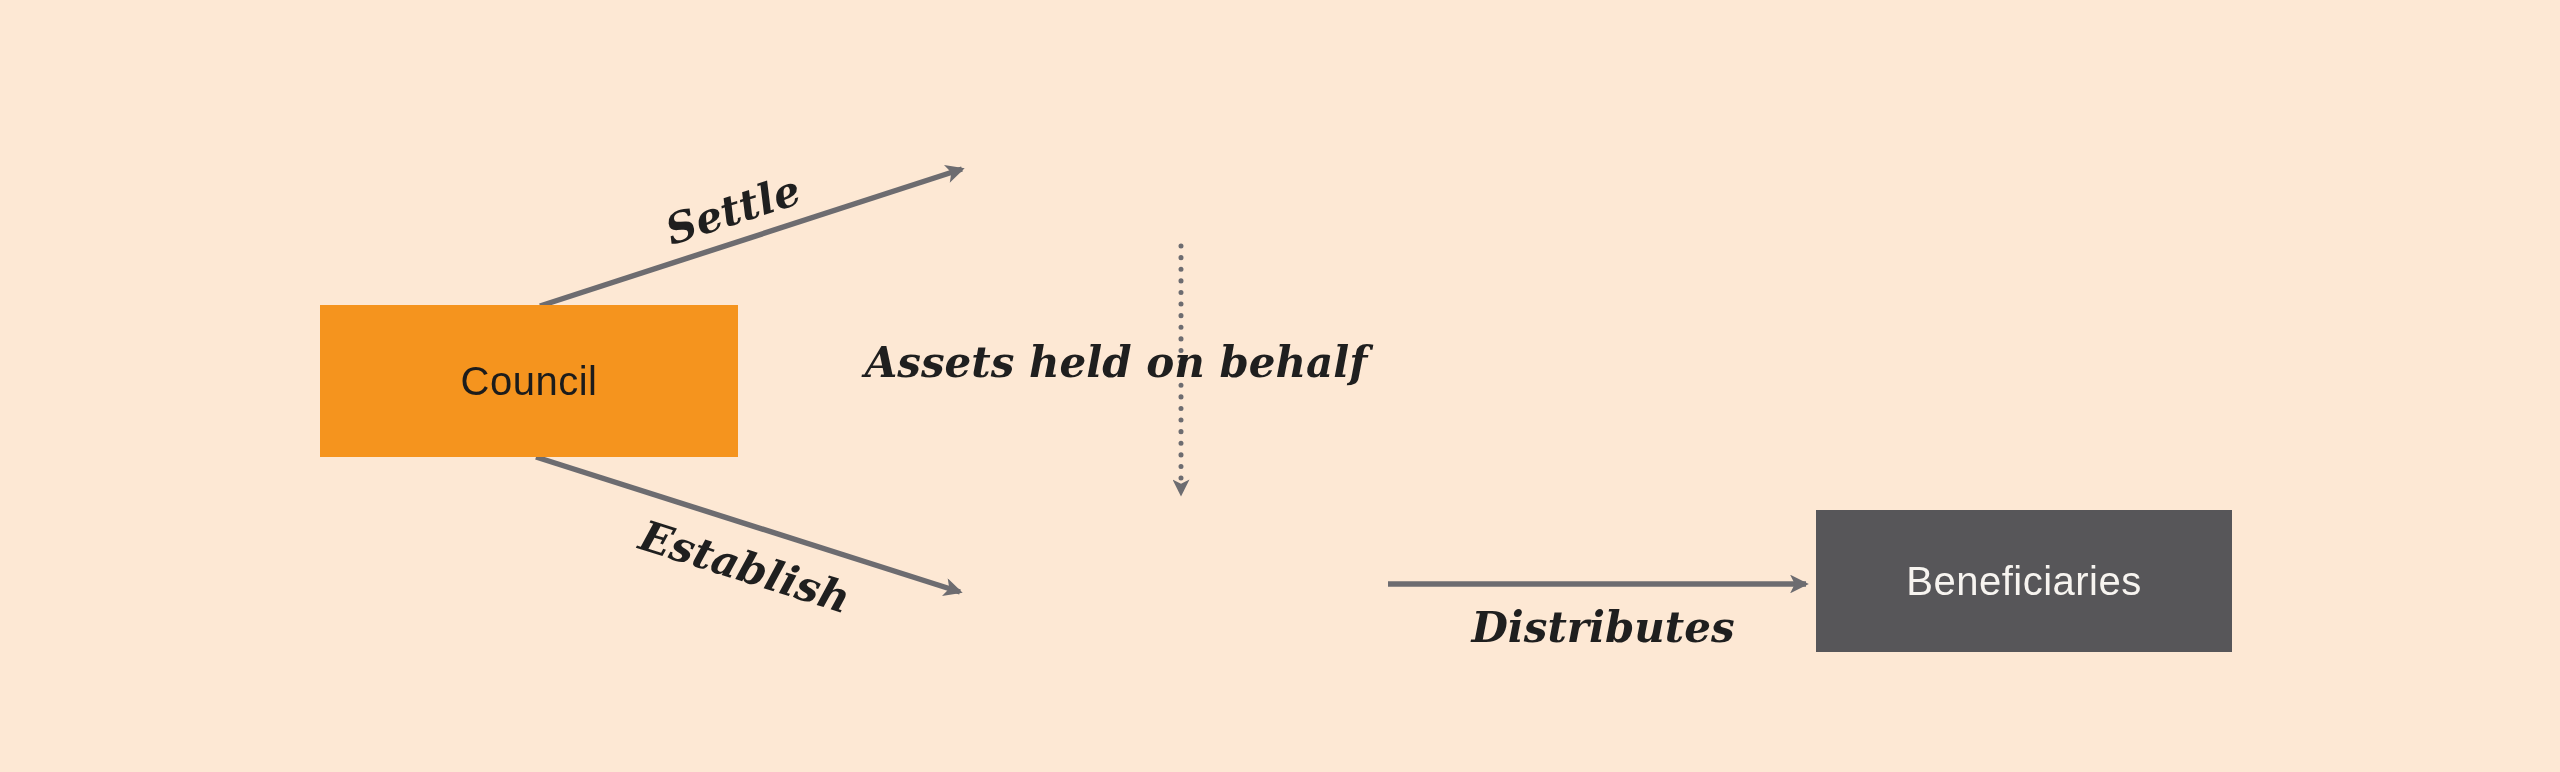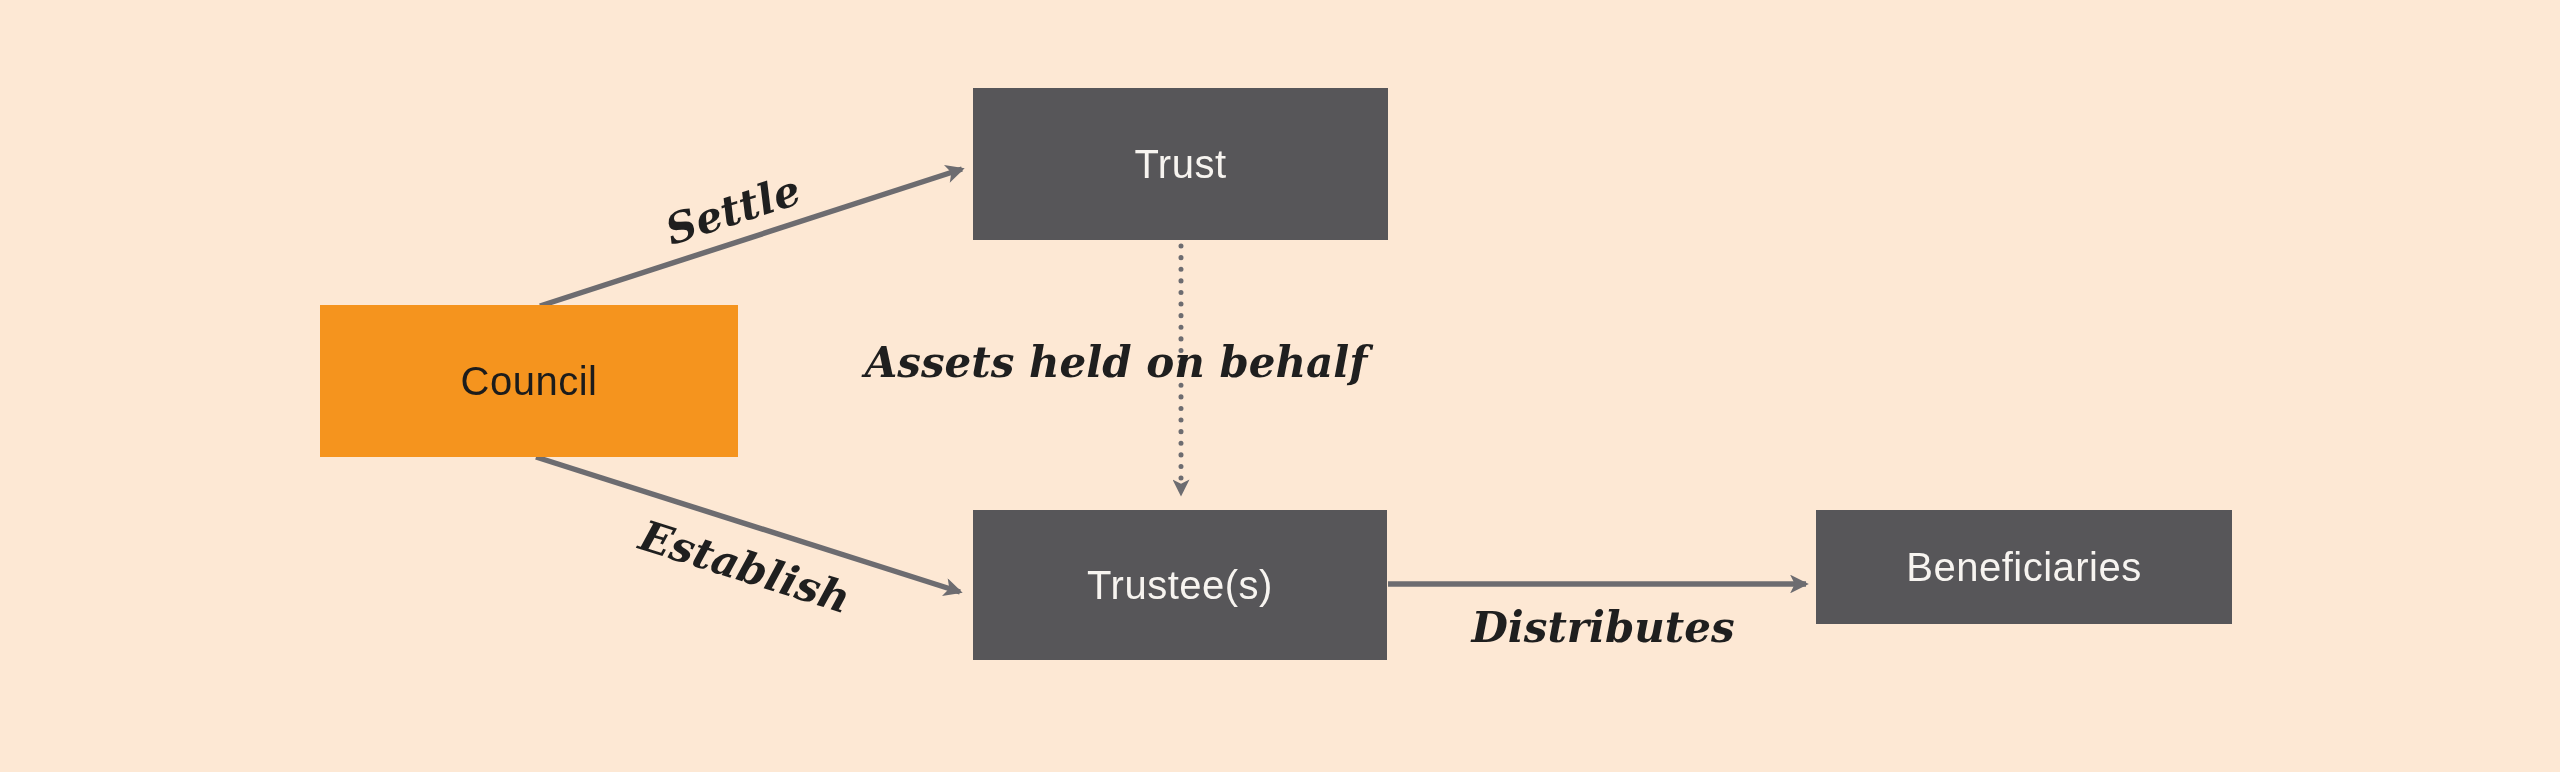--- a/index.html
+++ b/index.html
@@ -69,29 +69,23 @@
 
     <line x1="1181" y1="246" x2="1181" y2="494" stroke="#6d6c70" stroke-width="5" stroke-linecap="round" stroke-dasharray="0.1 11.5" marker-end="url(#arrowhead)"></line>
 
     <line x1="1388" y1="584" x2="1806" y2="584" stroke="#6d6c70" stroke-width="5.5" marker-end="url(#arrowhead)"></line>
   </svg>
 
   <div class="node node-orange" style="left:320px; top:305px; width:418px; height:152px;text-align:center;">
     <span class="node-label label-dark">Council</span>
   </div>
 
-  <div class="node node-gray" style="left:973px; top:88px; width:415px; height:152px;">
-    <span class="node-label label-light">Trust</span>
-  </div>
 
-  <div class="node node-gray" style="left:973px; top:510px; width:414px; height:150px;">
-    <span class="node-label label-light">Trustee(s)</span>
-  </div>
 
-  <div class="node node-gray" style="left:1816px; top:510px; width:416px; height:114px;">
+  <div class="node node-gray" style="left:1816px; top:510px; width:416px; height:142px;">
     <span class="node-label label-light">Beneficiaries</span>
   </div>
 
   <div class="edge-label" style="left:733px; top:210px; transform:translate(-50%,-50%) rotate(-18deg);">Settle</div>
 
   <div class="edge-label" style="left:745px; top:567px; transform:translate(-50%,-50%) rotate(17.5deg);">Establish</div>
 
   <div class="edge-label" style="left:1116px; top:362px; transform:translate(-50%,-50%);">Assets held on behalf</div>
 
   <div class="edge-label" style="left:1603px; top:627px; transform:translate(-50%,-50%);">Distributes</div>

